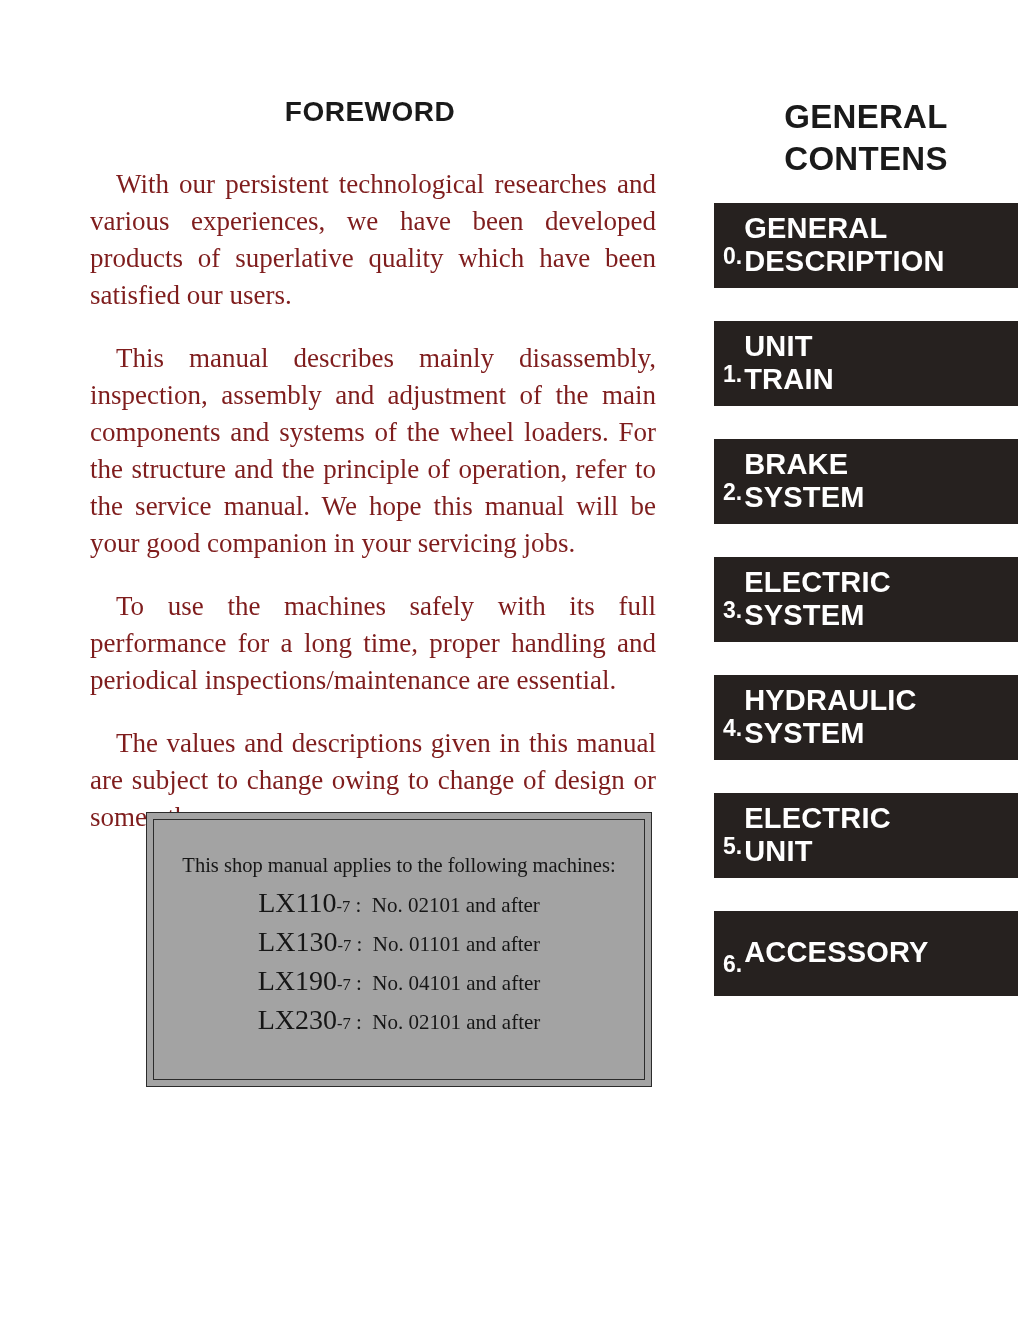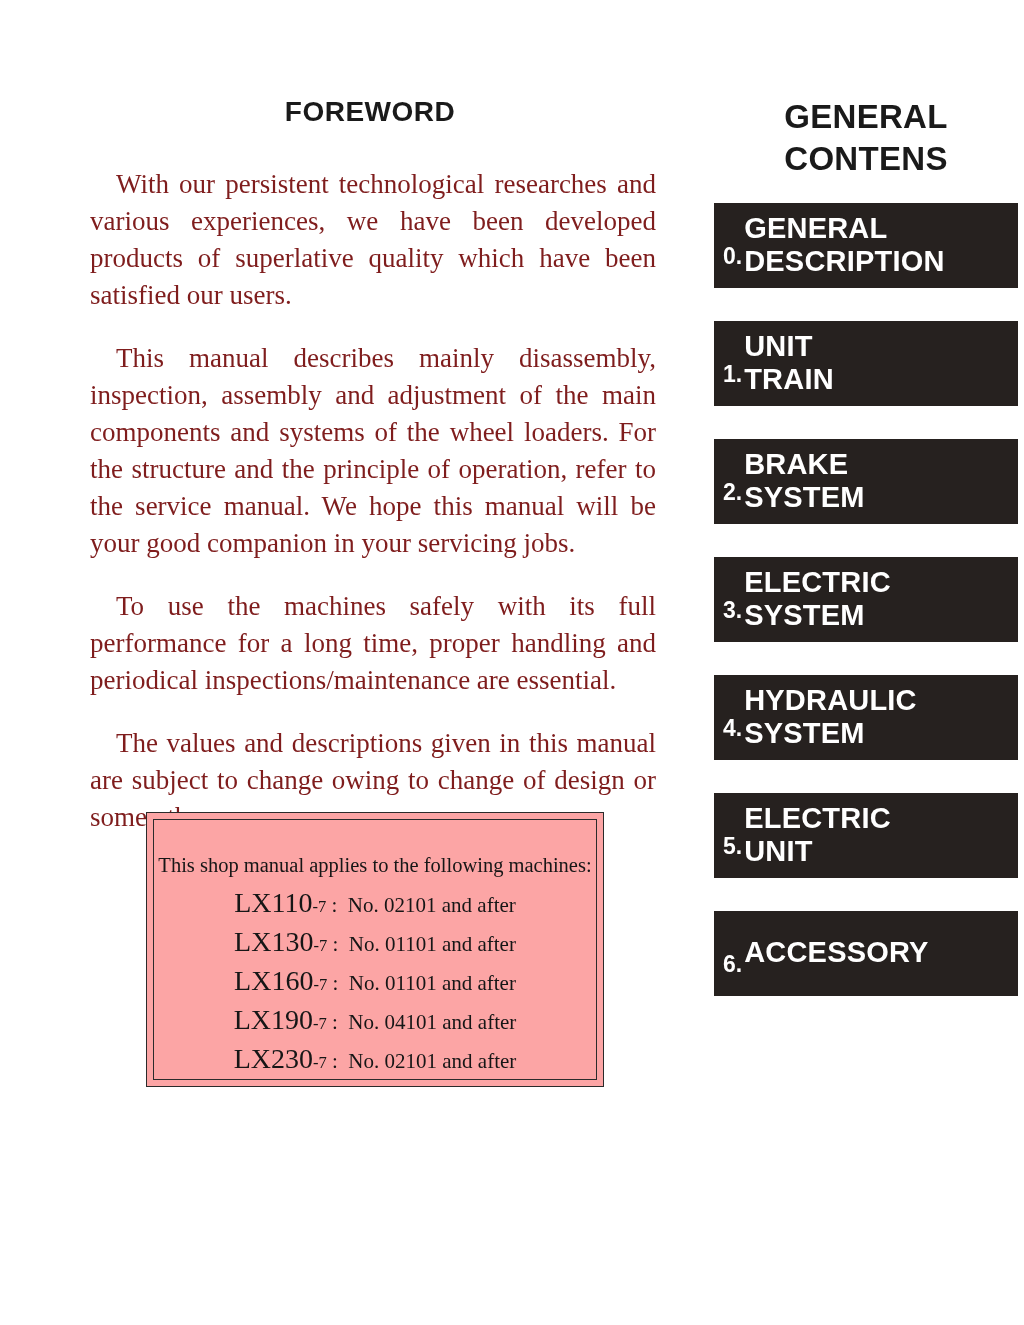--- a/index.html
+++ b/index.html
@@ -45,25 +45,25 @@
   }
   .foreword-paragraph:last-child {
     margin-bottom: 0;
   }
 
   
   #applicability-box {
     position: absolute;
     left: 146px;
     top: 812px;
-    width: 458px;
+    width: 506px;
     height: 275px;
     box-sizing: border-box;
     border: 1px solid #2b2b2b;
-    background: #fca5a5;
+    background: #a3a3a3;
   }
   #applicability-box-inner {
     position: absolute;
     left: 6px;
     top: 6px;
     right: 6px;
     bottom: 6px;
     border: 1px solid #2b2b2b;
     box-sizing: border-box;
   }
@@ -163,21 +163,20 @@
   <p class="foreword-paragraph">The values and descriptions given in this manual are subject to change owing to change of design or some other reason.</p>
 </div>
 
 <div id="applicability-box">
   <div id="applicability-box-inner"></div>
   <div id="applicability-content">
     <div id="applicability-intro">This shop manual applies to the following machines:</div>
     <div id="machine-list">
         <div class="machine-row"><span class="machine-model">LX110</span><span class="machine-series">-7</span><span class="machine-serial"> :  No. 02101 and after</span></div>
         <div class="machine-row"><span class="machine-model">LX130</span><span class="machine-series">-7</span><span class="machine-serial"> :  No. 01101 and after</span></div>
-        <div class="machine-row"><span class="machine-model">LX160</span><span class="machine-series">-7</span><span class="machine-serial"> :  No. 01101 and after</span></div>
         <div class="machine-row"><span class="machine-model">LX190</span><span class="machine-series">-7</span><span class="machine-serial"> :  No. 04101 and after</span></div>
         <div class="machine-row"><span class="machine-model">LX230</span><span class="machine-series">-7</span><span class="machine-serial"> :  No. 02101 and after</span></div>
       </div>
   </div>
 </div>
 
 <div id="contents-title">
   <span class="contents-title-line">GENERAL</span>
   <span class="contents-title-line">CONTENS</span>
 </div>

